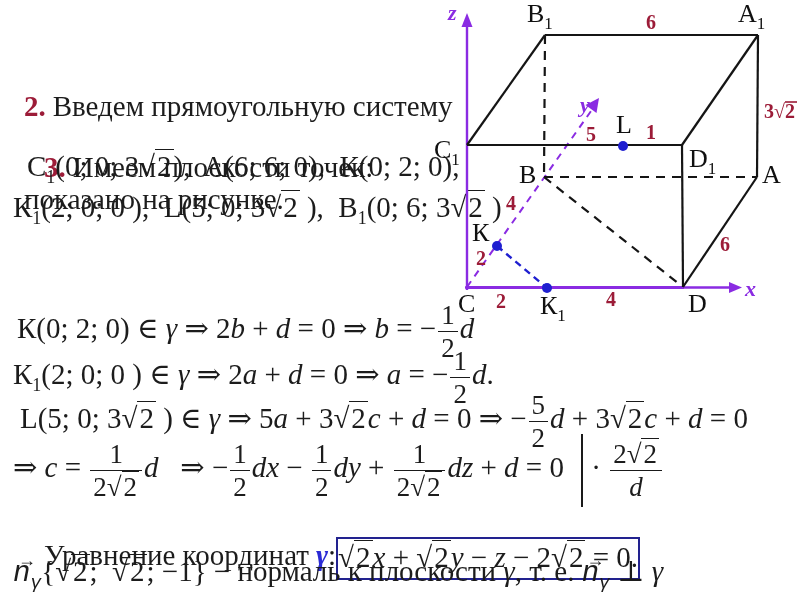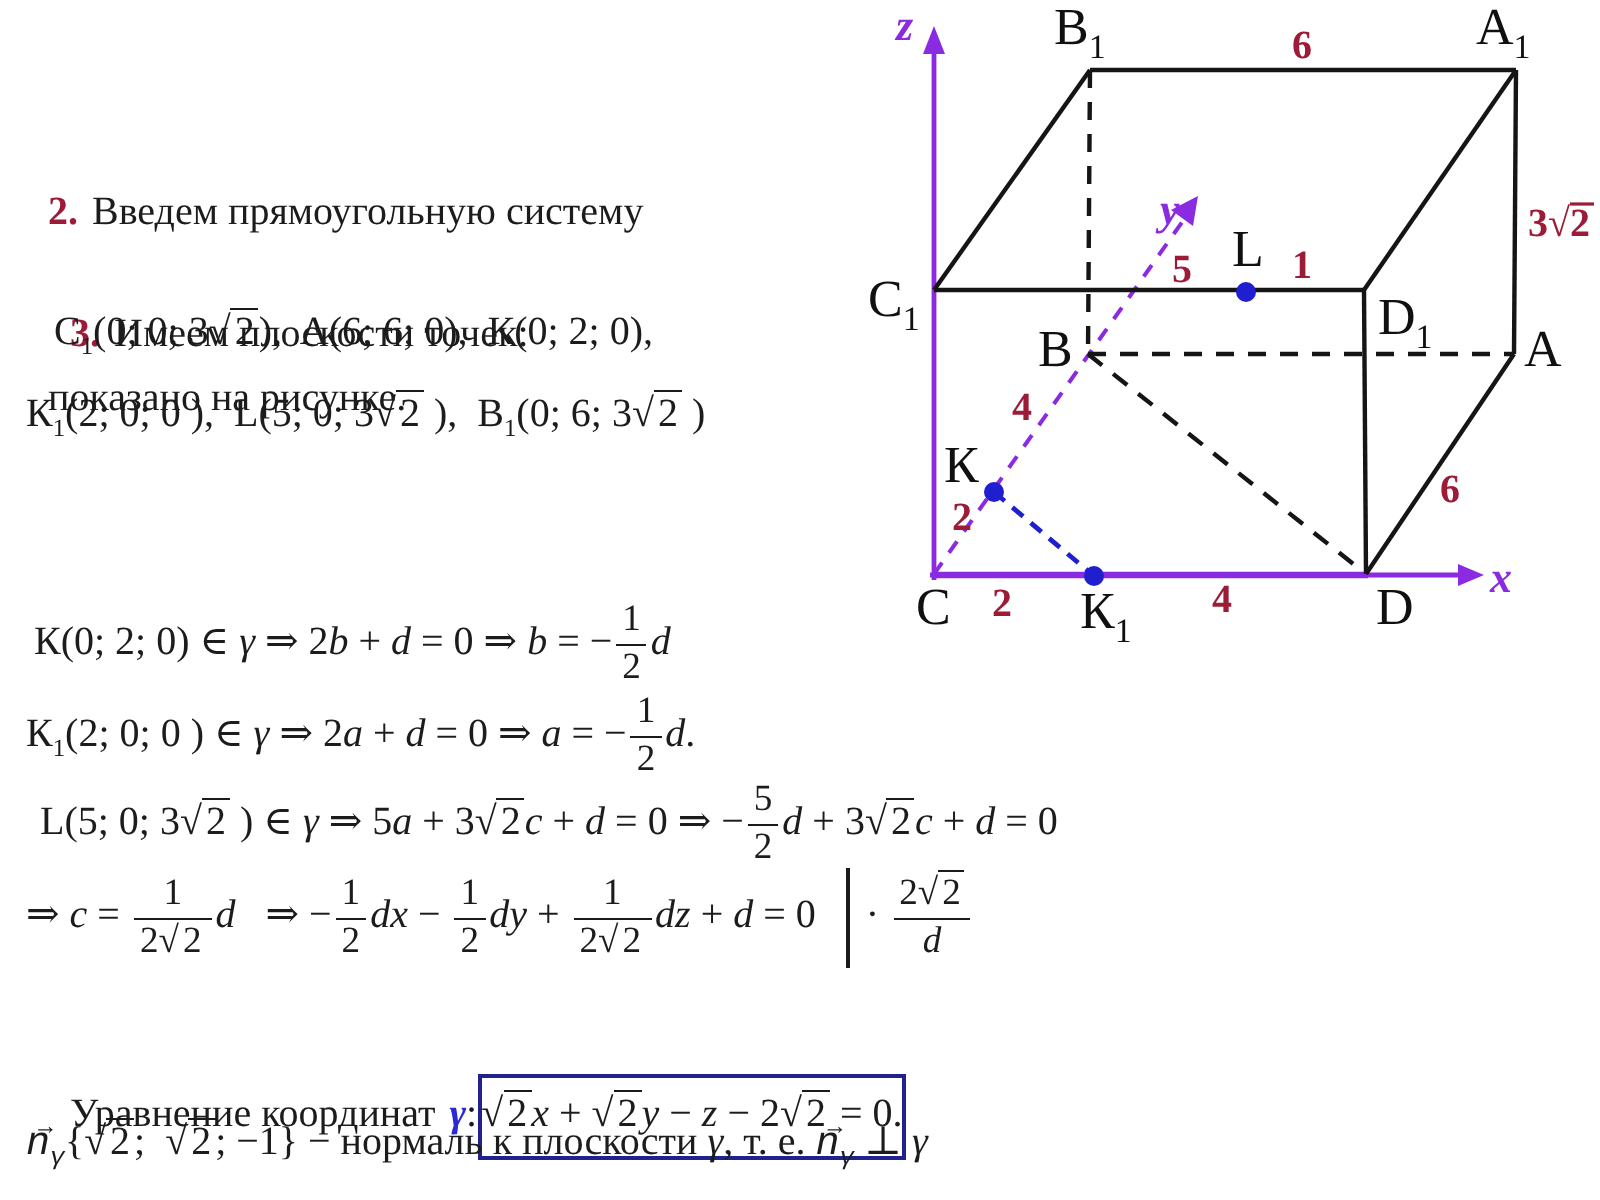--- a/index.html
+++ b/index.html
@@ -2,21 +2,21 @@
 <html style="--ink: #1c1c1c; --red: #9c1c38; --purple: #8a2be2; --blue: #1f1fd0; --gammablue: #2b2bd5; --boxborder: #22228f;"><head>
 <meta charset="utf-8">
 <style>
   :root{
     --ink:#1c1c1c; --red:#9c1c38; --purple:#8a2be2;
     --blue:#1f1fd0; --gammablue:#2b2bd5; --boxborder:#22228f;
   }
   html,body{margin:0;padding:0;background:#fff;}
   .page{position:relative;width:800px;height:600px;background:#fff;overflow:hidden;
         font-family:"Liberation Serif","DejaVu Serif",serif;color:var(--ink);}
-  .line{position:absolute;white-space:pre;font-size:20px;line-height:31px;}
+  .line{position:absolute;white-space:pre;font-size:29px;line-height:31px;}
   .rednum{color:var(--red);font-weight:bold;margin-right:7px;}
   .bgamma{color:var(--gammablue);font-weight:bold;font-style:italic;margin-left:7px;}
   i.mvar{font-style:italic;}
   sub{font-size:0.62em;}
   .frac{display:inline-block;vertical-align:middle;text-align:center;line-height:1.12;font-size:0.93em;margin:0 2px;}
   .frac .num{display:block;border-bottom:1.7px solid #1a1a1a;padding:0 3px 1px;}
   .frac .den{display:block;padding:1px 3px 0;}
   .sqrt{white-space:pre;}
   .sqrt .rad{border-top:1.7px solid #1a1a1a;padding:0 2px;}
   .tallbar{display:inline-block;width:0;height:2.5em;border-left:2px solid #1a1a1a;vertical-align:middle;margin:0 8px 0 10px;}

